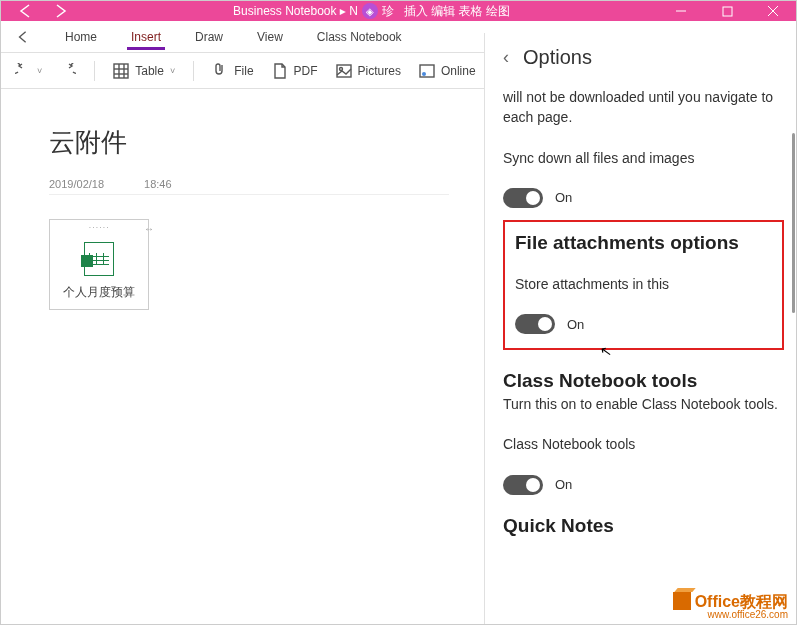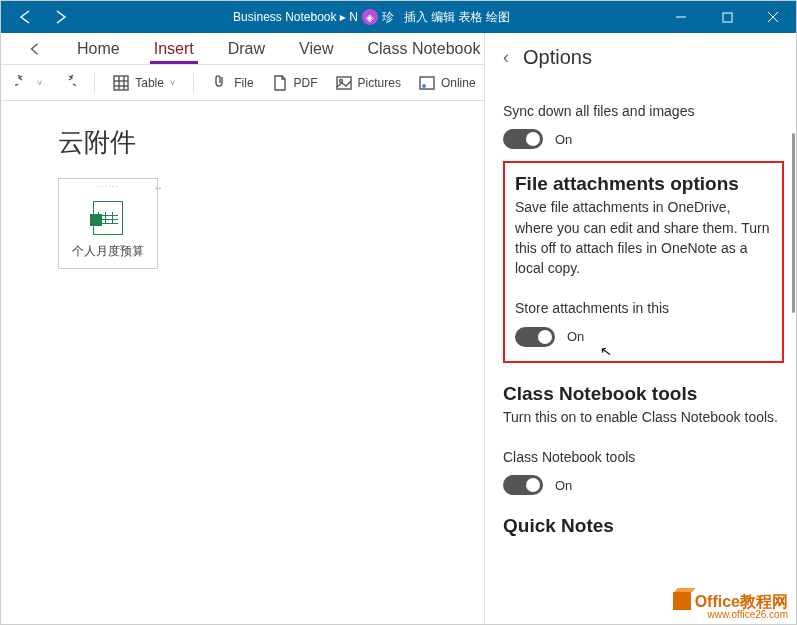--- a/index.html
+++ b/index.html
@@ -1,43 +1,43 @@
 <!DOCTYPE html>
 <html><head>
 <meta charset="utf-8">
 <style>
 * { margin: 0; padding: 0; box-sizing: border-box; font-family: "Segoe UI", "Microsoft YaHei", sans-serif; }
 body { width: 797px; height: 625px; overflow: hidden; background: #fff; position: relative; border: 1px solid #ccc; }
 
 
-.titlebar { height: 32px; background: #0369a1; display: flex; align-items: center; color: #fff; font-size: 12px; }
+.titlebar { height: 20px; background: #ec4899; display: flex; align-items: center; color: #fff; font-size: 12px; }
 .tb-nav { display: flex; gap: 20px; padding: 0 16px; }
 .tb-arrow { width: 16px; height: 16px; display: flex; align-items: center; justify-content: center; cursor: pointer; }
 .tb-center { flex: 1; display: flex; justify-content: center; align-items: center; gap: 4px; }
 .tb-title { font-size: 12px; }
 .badge-circle { width: 16px; height: 16px; border-radius: 50%; background: #b84fd6; display: inline-flex; align-items: center; justify-content: center; font-size: 10px; }
 .tb-cn { font-size: 12px; margin-left: 6px; }
 .tb-ctrl { display: flex; }
 .tb-btn { width: 46px; height: 32px; display: flex; align-items: center; justify-content: center; cursor: pointer; }
 
 
-.tabs { height: 32px; display: flex; align-items: center; padding: 0 22px; border-bottom: 1px solid #e0e0e0; font-size: 16px; color: #444; gap: 26px; }
+.tabs { height: 32px; display: flex; align-items: center; padding: 0 10px; border-bottom: 1px solid #e0e0e0; font-size: 12px; color: #444; gap: 26px; }
 .tab-back { width: 24px; display: flex; justify-content: center; cursor: pointer; color: #666; }
 .tab { padding: 6px 4px; cursor: pointer; }
 .tab.active { color: #7f1d1d; border-bottom: 3px solid #7719AA; padding-bottom: 3px; }
 
 
 .ribbon { height: 36px; display: flex; align-items: center; gap: 18px; padding: 0 14px; border-bottom: 1px solid #e0e0e0; font-size: 12px; color: #444; }
 .ribbon .grp { display: flex; align-items: center; gap: 6px; cursor: pointer; }
 .ribbon .sep { width: 1px; height: 20px; background: #ddd; }
 .ribbon svg { width: 16px; height: 16px; stroke: #555; fill: none; stroke-width: 1.4; }
 .chev { font-size: 9px; color: #888; }
 
 
-.main { position: absolute; top: 100px; left: 17px; width: 480px; bottom: 0; padding: 24px 40px; }
+.main { position: absolute; top: 100px; left: 8px; width: 480px; bottom: 0; padding: 24px 40px; }
 .page-title { font-size: 26px; color: #333; margin-bottom: 18px; font-weight: 400; }
 .meta { font-size: 11px; color: #888; display: flex; gap: 40px; margin-bottom: 24px; border-bottom: 1px solid #eee; padding-bottom: 4px; }
 .attach-box { width: 100px; border: 1px solid #ccc; padding: 18px 4px 8px; text-align: center; font-size: 12px; color: #444; position: relative; background: #fff; }
 .attach-dots { position: absolute; top: 2px; left: 50%; transform: translateX(-50%); color: #aaa; font-size: 9px; letter-spacing: 1px; }
 .attach-handle { position: absolute; top: 2px; right: -6px; font-size: 10px; color: #999; }
 .xls-icon { width: 30px; height: 34px; margin: 4px auto 8px; background: #fff; border: 1px solid #1e8449; position: relative; }
 .xls-icon:after { content: ""; position: absolute; left: 4px; top: 10px; right: 4px; height: 12px; background: repeating-linear-gradient(0deg, #1e8449 0 1px, transparent 1px 4px), repeating-linear-gradient(90deg, #1e8449 0 1px, transparent 1px 7px); }
 .xls-icon:before { content:""; position:absolute; left:-4px; top:12px; width:12px; height:12px; background:#1e8449; }
 
 
@@ -45,21 +45,21 @@
 .pane-head { display: flex; align-items: center; gap: 14px; height: 48px; font-size: 20px; color: #333; }
 .pane-head .back { font-size: 18px; color: #666; cursor: pointer; }
 .pane p, .pane .lbl { font-size: 14px; color: #333; line-height: 1.45; }
 .section-title { font-weight: 600; font-size: 19px; color: #222; margin-top: 20px; }
 .pane .lbl { margin-top: 20px; display: block; }
 .pane .desc { margin-top: 2px; }
 .pane .partial { margin-top: 6px; }
 .scrollthumb { position: absolute; right: 1px; top: 100px; width: 3px; height: 180px; background: #999; border-radius: 2px; }
 
 
-.toggle-row { display: flex; align-items: center; gap: 12px; margin-top: 8px; }
+.toggle-row { display: flex; align-items: center; gap: 12px; margin-top: 20px; }
 .toggle { width: 40px; height: 20px; border-radius: 10px; background: #555; position: relative; cursor: pointer; }
 .toggle.on:after { content: ""; position: absolute; right: 3px; top: 3px; width: 14px; height: 14px; border-radius: 50%; background: #fff; }
 .toggle-text { font-size: 13px; color: #333; }
 
 
 .highlight { border: 2px solid #e02020; padding: 10px 10px 14px; margin-top: 12px; }
 
 
 .cursor { position: absolute; right: 184px; top: 342px; font-size: 14px; color: #000; pointer-events: none; transform: rotate(-10deg); }
 
@@ -175,43 +175,47 @@
       <svg viewBox="0 0 16 16">
         <rect x="1" y="2" width="14" height="12"></rect>
         <circle cx="5" cy="11" r="2" fill="#4a89dc" stroke="none"></circle>
       </svg>
       <span>Online</span>
     </div>
 </div>
 
 <div class="main">
   <div class="page-title">云附件</div>
+  <div class="meta">
+    <span>2019/02/18</span>
+    <span>18:46</span>
+  </div>
   <div class="attach-box">
     <div class="attach-dots">∙∙∙∙∙∙</div>
     <div class="attach-handle">↔</div>
     <div class="xls-icon"></div>
     <div>个人月度预算</div>
   </div>
 </div>
 
 <div class="pane">
   <div class="pane-head">
     <span class="back">‹</span>
     <span>Options</span>
   </div>
+  <p class="partial">will not be downloaded until you navigate to each page.</p>
 
   <span class="lbl">Sync down all files and images</span>
   <div class="toggle-row">
     <div class="toggle on"></div>
     <span class="toggle-text">On</span>
   </div>
 
   <div class="highlight">
     <div class="section-title" style="margin-top:0">File attachments options</div>
-    <p class="desc">Save file attachments in OneDrive, where you can edit and share them. Turn this off to attach files in OneNote as a local copy.</p>
     <span class="lbl">Store attachments in this</span>
     <div class="toggle-row">
       <div class="toggle on"></div>
       <span class="toggle-text">On</span>
     </div>
   </div>
 
   <div class="section-title">Class Notebook tools</div>
   <p class="desc">Turn this on to enable Class Notebook tools.</p>
   <span class="lbl">Class Notebook tools</span>

